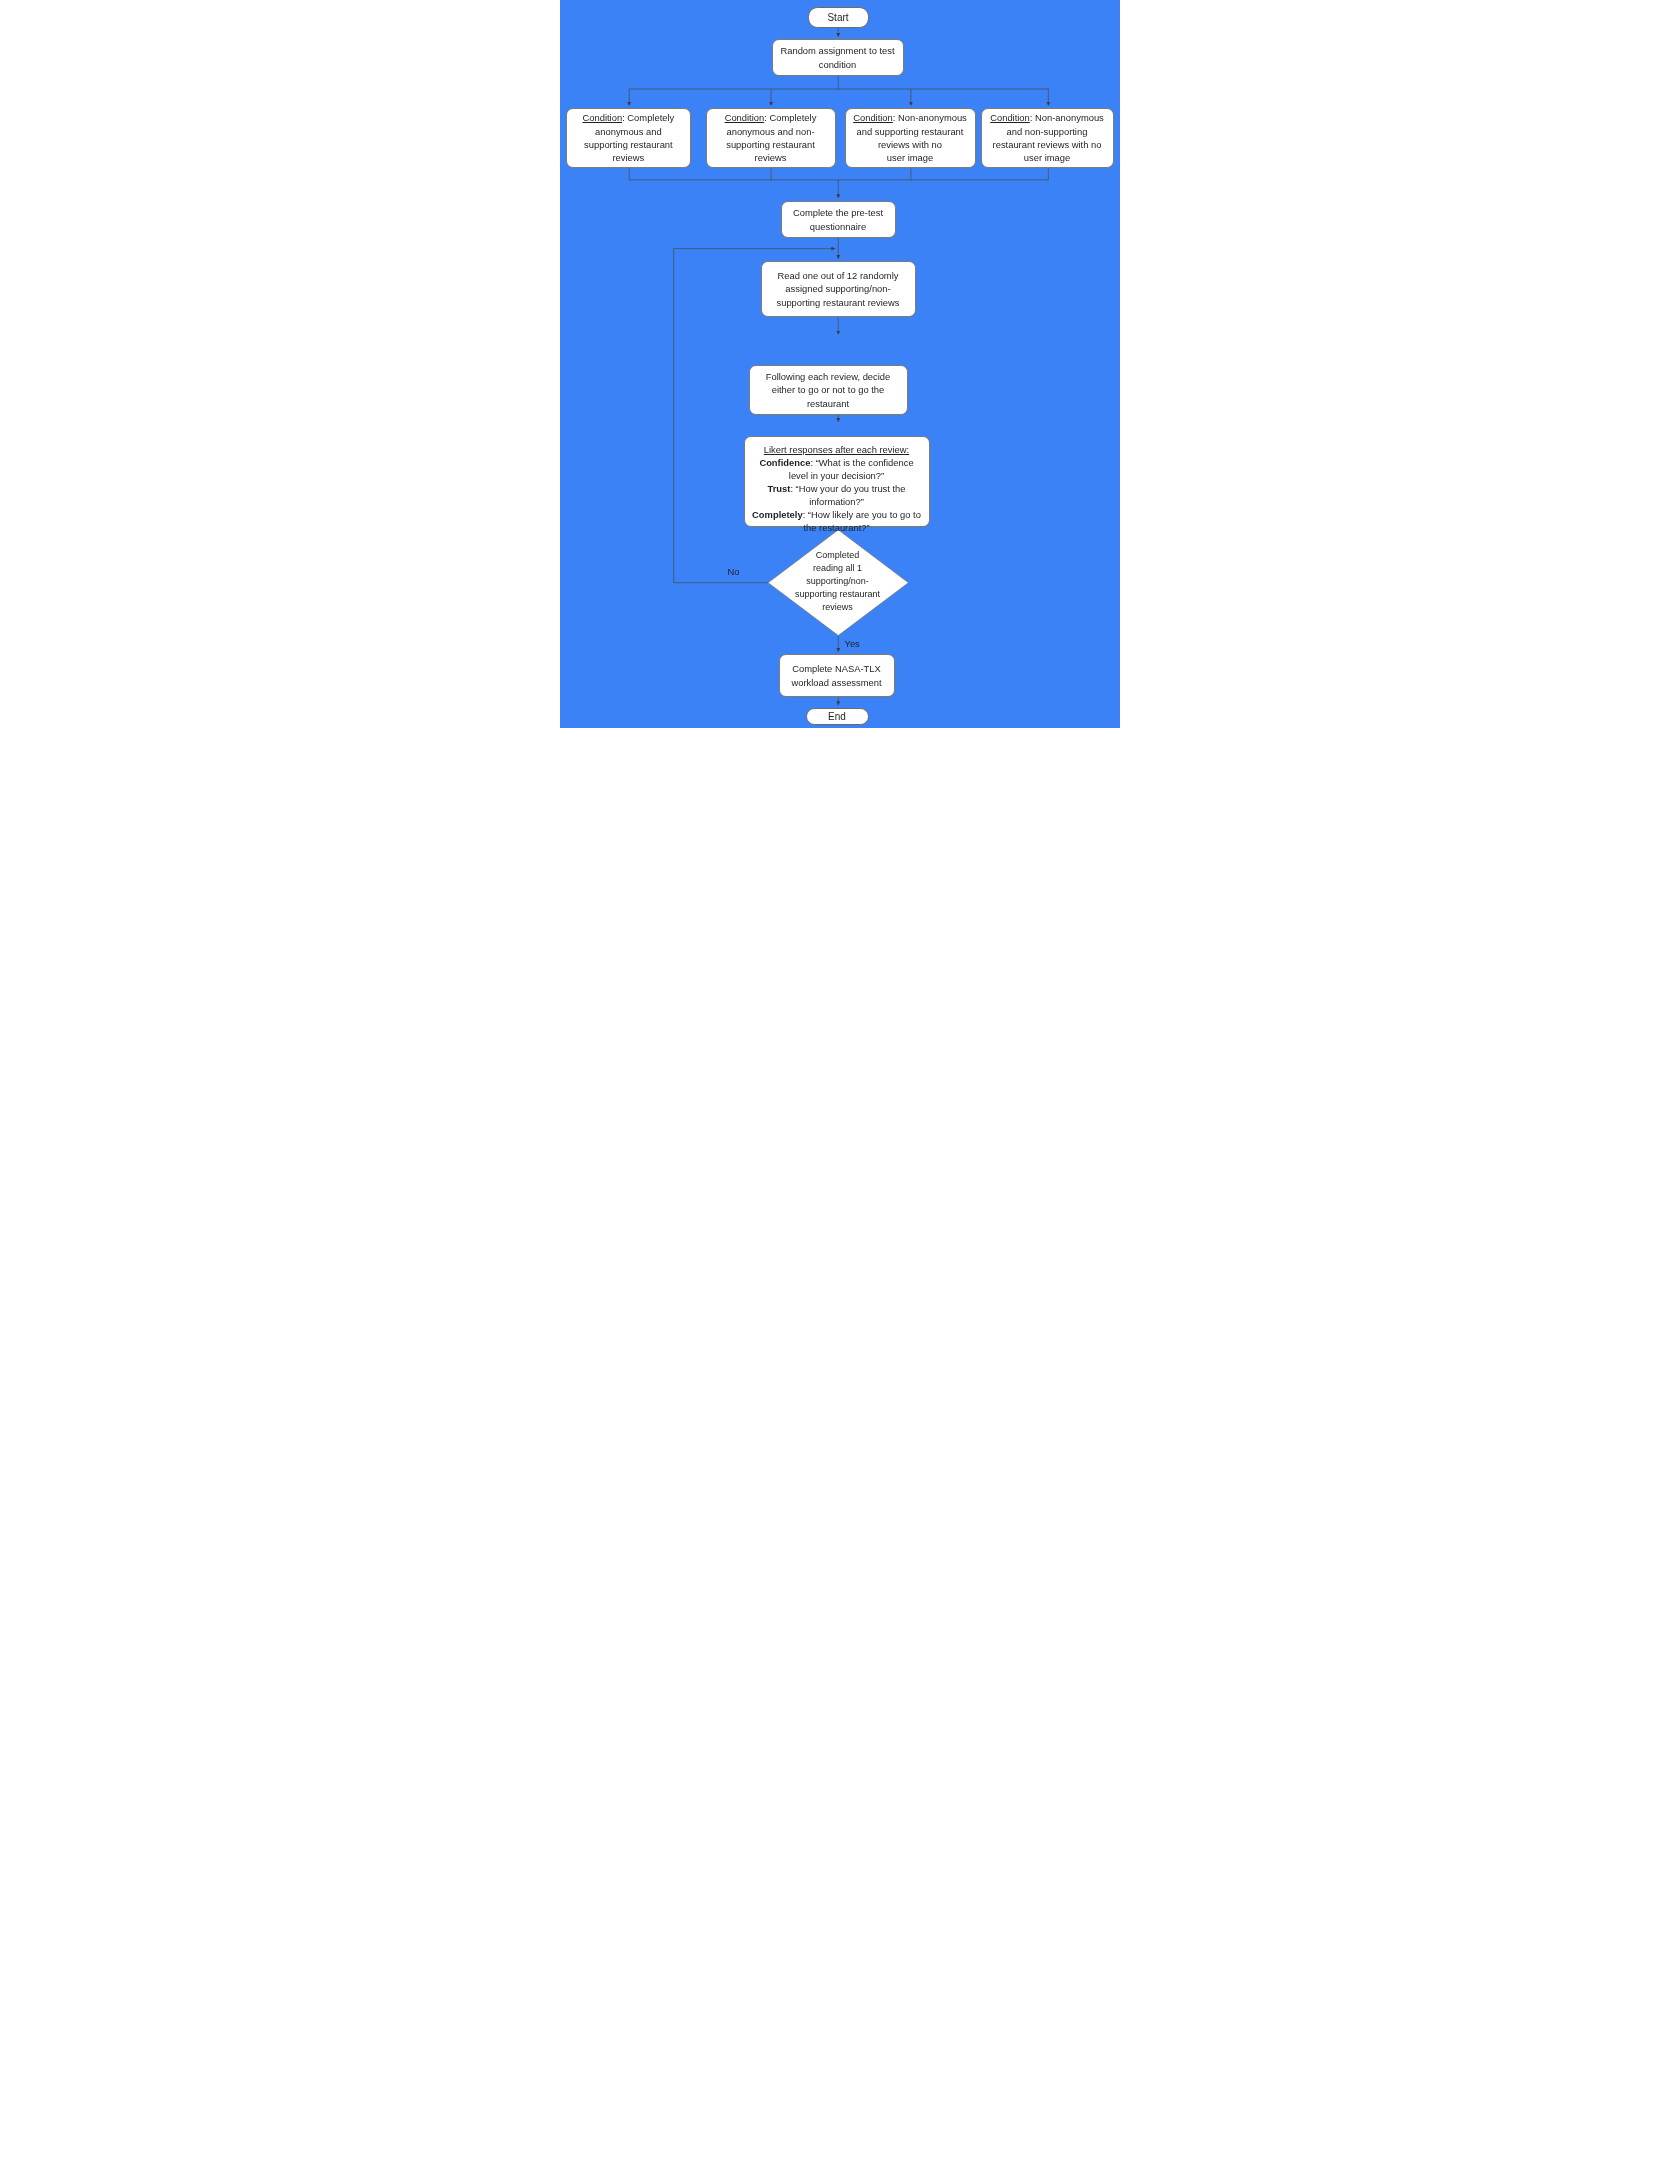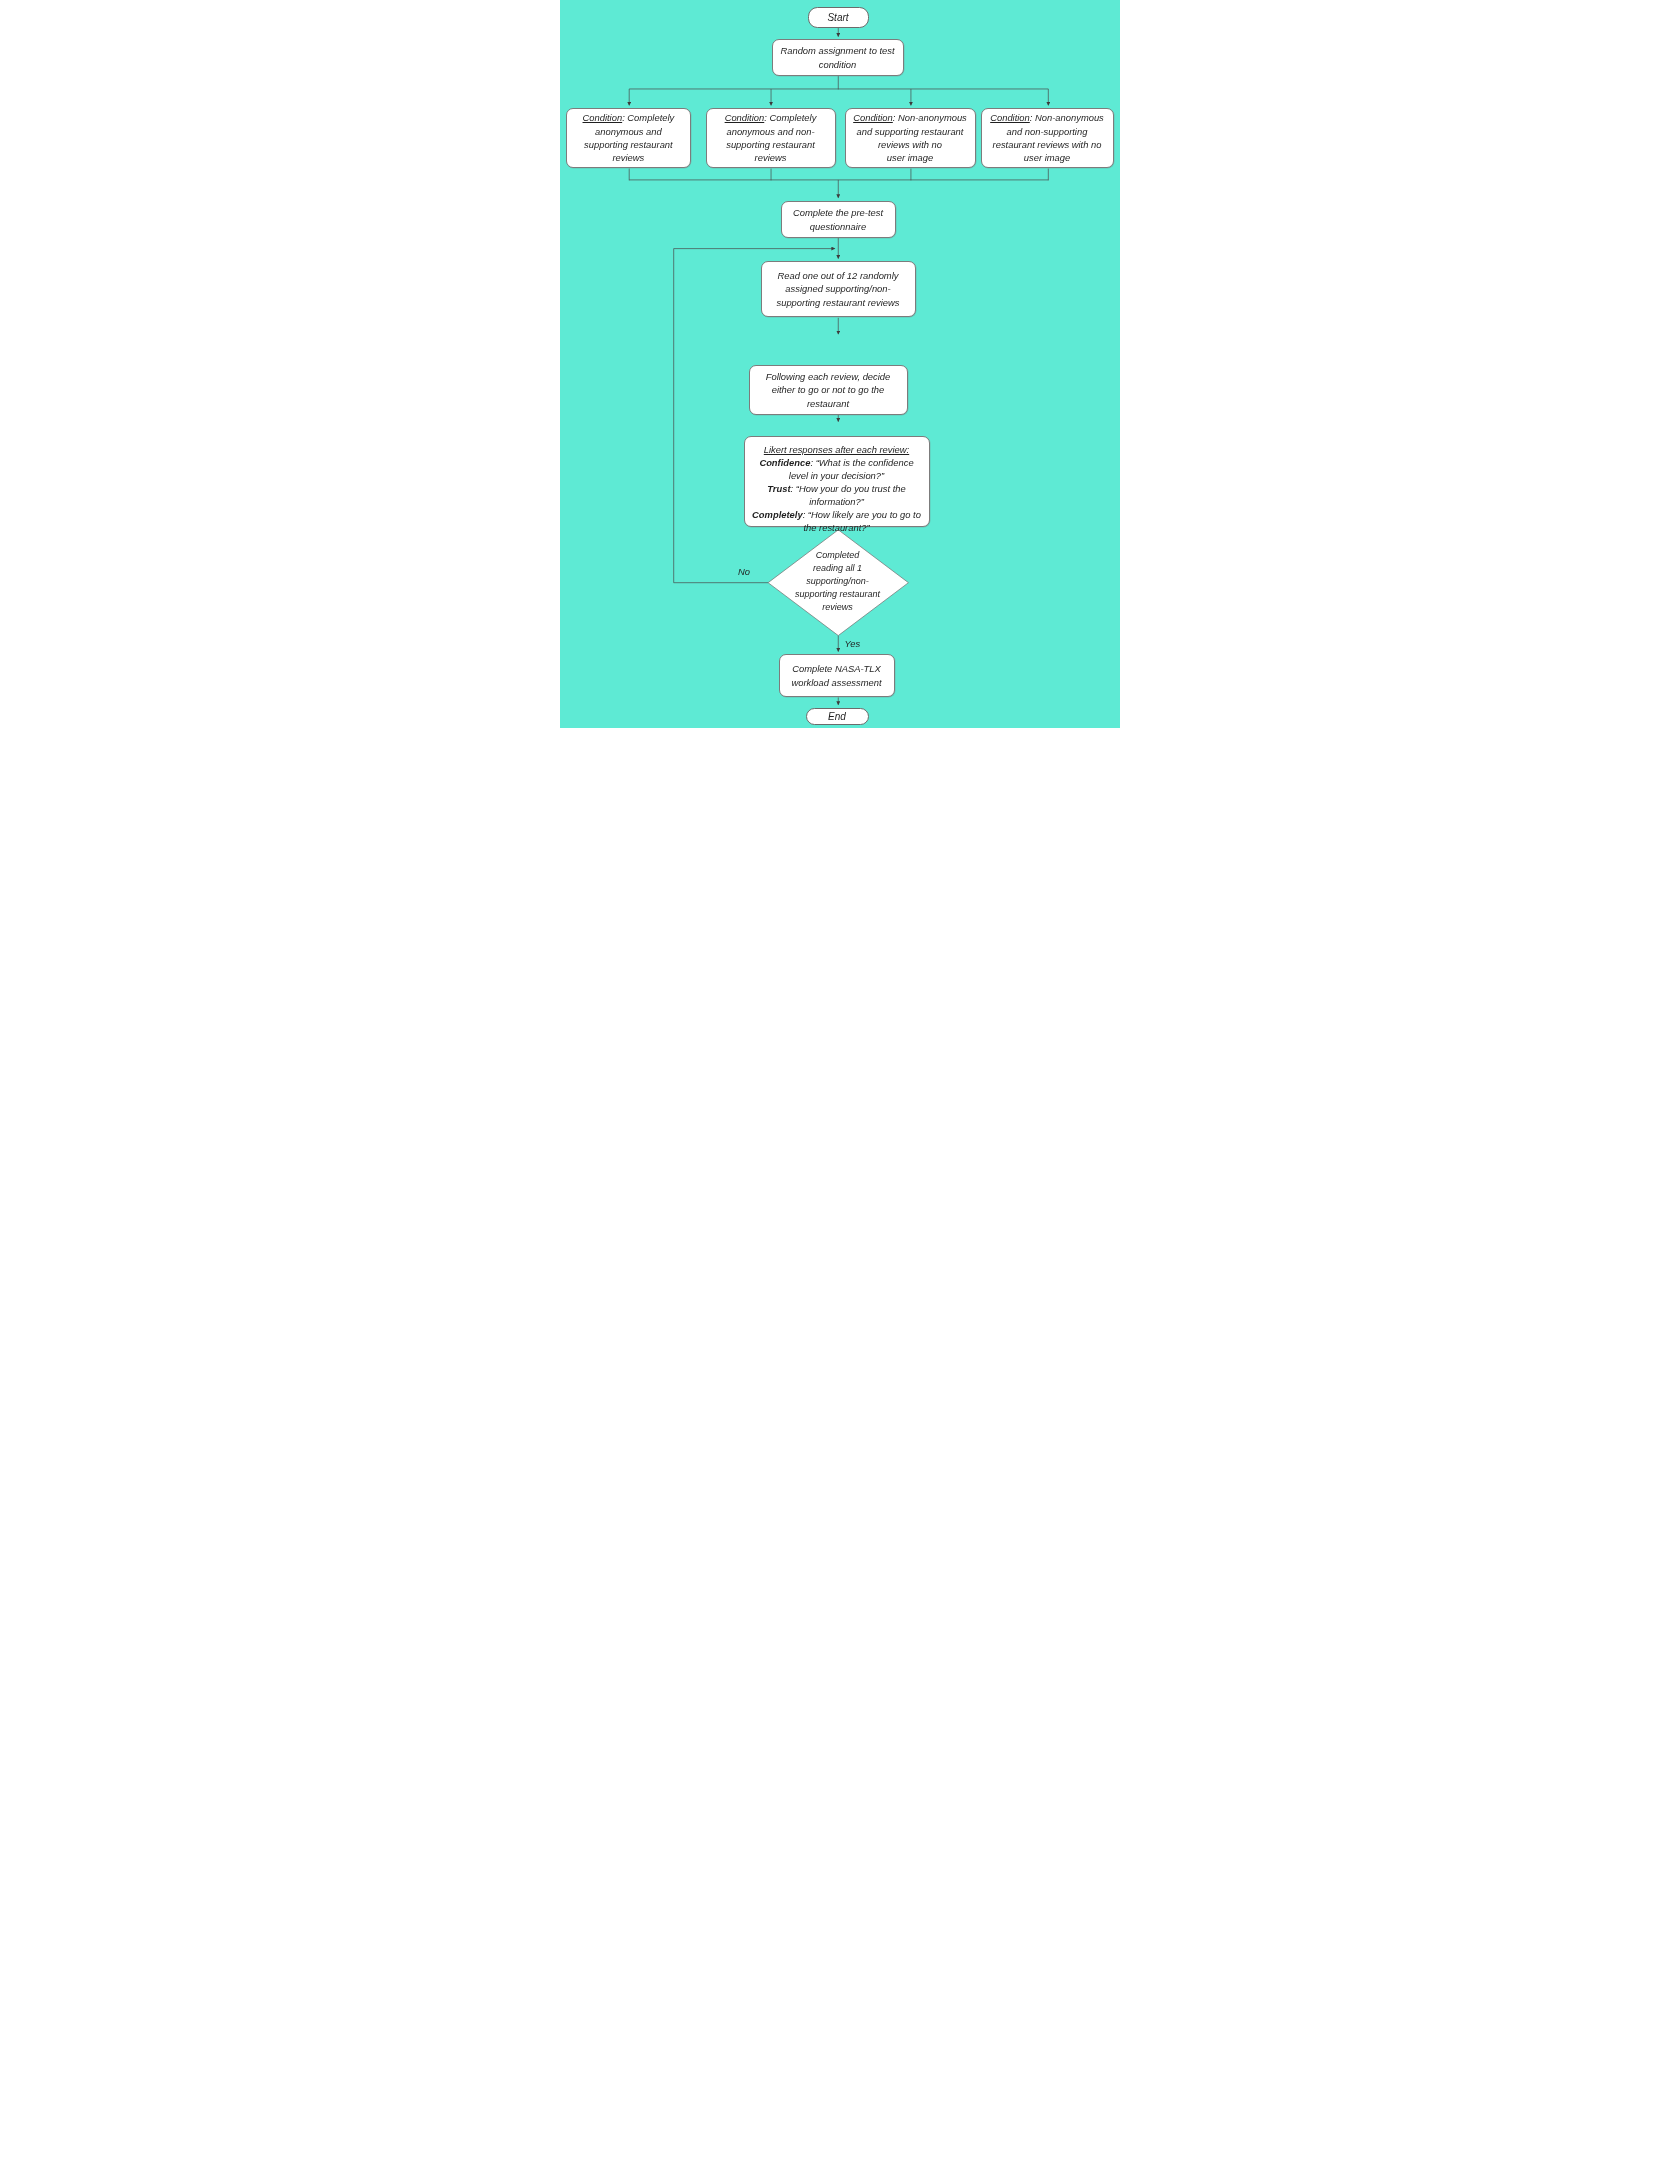--- a/index.html
+++ b/index.html
@@ -1,17 +1,17 @@
 <!DOCTYPE html>
 <html style="font-size:8px"><head>
 <meta charset="utf-8">
 <style>
   html,body{margin:0;padding:0;background:#ffffff;}
   body{font-family:"Liberation Sans", sans-serif;color:#1f1f1f;}
-  #canvas{position:relative;width:560px;height:728px;margin:0 auto;background:#5eead4;overflow:hidden;font-style:italic;}
+  #canvas{position:relative;width:560px;height:728px;margin:0 auto;background:#3b82f6;overflow:hidden;}
   #wires{position:absolute;left:0;top:0;width:560px;height:728px;z-index:0;}
 
   .node{position:absolute;box-sizing:border-box;background:#ffffff;z-index:2;
         display:flex;align-items:center;justify-content:center;text-align:center;border-radius:7px;}
   .process{border:1px solid #7c7c7c;box-shadow:0.5px 0.5px 0 rgba(120,120,120,.35);}
   .terminator{border:1px solid #6b6b6b;border-radius:9.4px;font-size:10px;}
   .node-text{white-space:pre-line;width:100%;}
 
   .f19{font-size:9.4px;line-height:13.3px;}
 
@@ -27,21 +27,21 @@
   #pretest{left:221px;top:201px;width:115px;height:37px;}
   #read{left:201px;top:261px;width:155px;height:56px;}
   #following{left:189px;top:337px;width:159px;height:50px;margin-top:28px;}
   #likert{left:184px;top:436px;width:186px;height:91px;font-size:9.4px;line-height:13px;}
   #diamond-text{position:absolute;left:208px;top:549px;width:140px;z-index:2;
         text-align:center;font-size:9px;line-height:13px;white-space:pre-line;background:transparent;}
   #nasa{left:219px;top:654px;width:116px;height:43px;}
   #end{left:246px;top:708px;width:63px;height:17.3px;justify-content:flex-end;}
 
   .edge-label{position:absolute;z-index:2;font-size:9.4px;background:transparent;}
-  #label-no{left:168px;top:566px;width:33px;text-align:center;}
+  #label-no{left:168px;top:566px;width:33px;text-align:left;}
   #label-yes{left:285px;top:638px;width:30px;text-align:left;}
 </style>
 </head>
 <body>
 
 <div id="canvas">
 
   <svg id="wires" viewBox="0 0 1133 1473" xmlns="http://www.w3.org/2000/svg">
     <defs>
       <marker id="arr" markerWidth="10" markerHeight="10" refX="7" refY="4" orient="auto" markerUnits="userSpaceOnUse">

